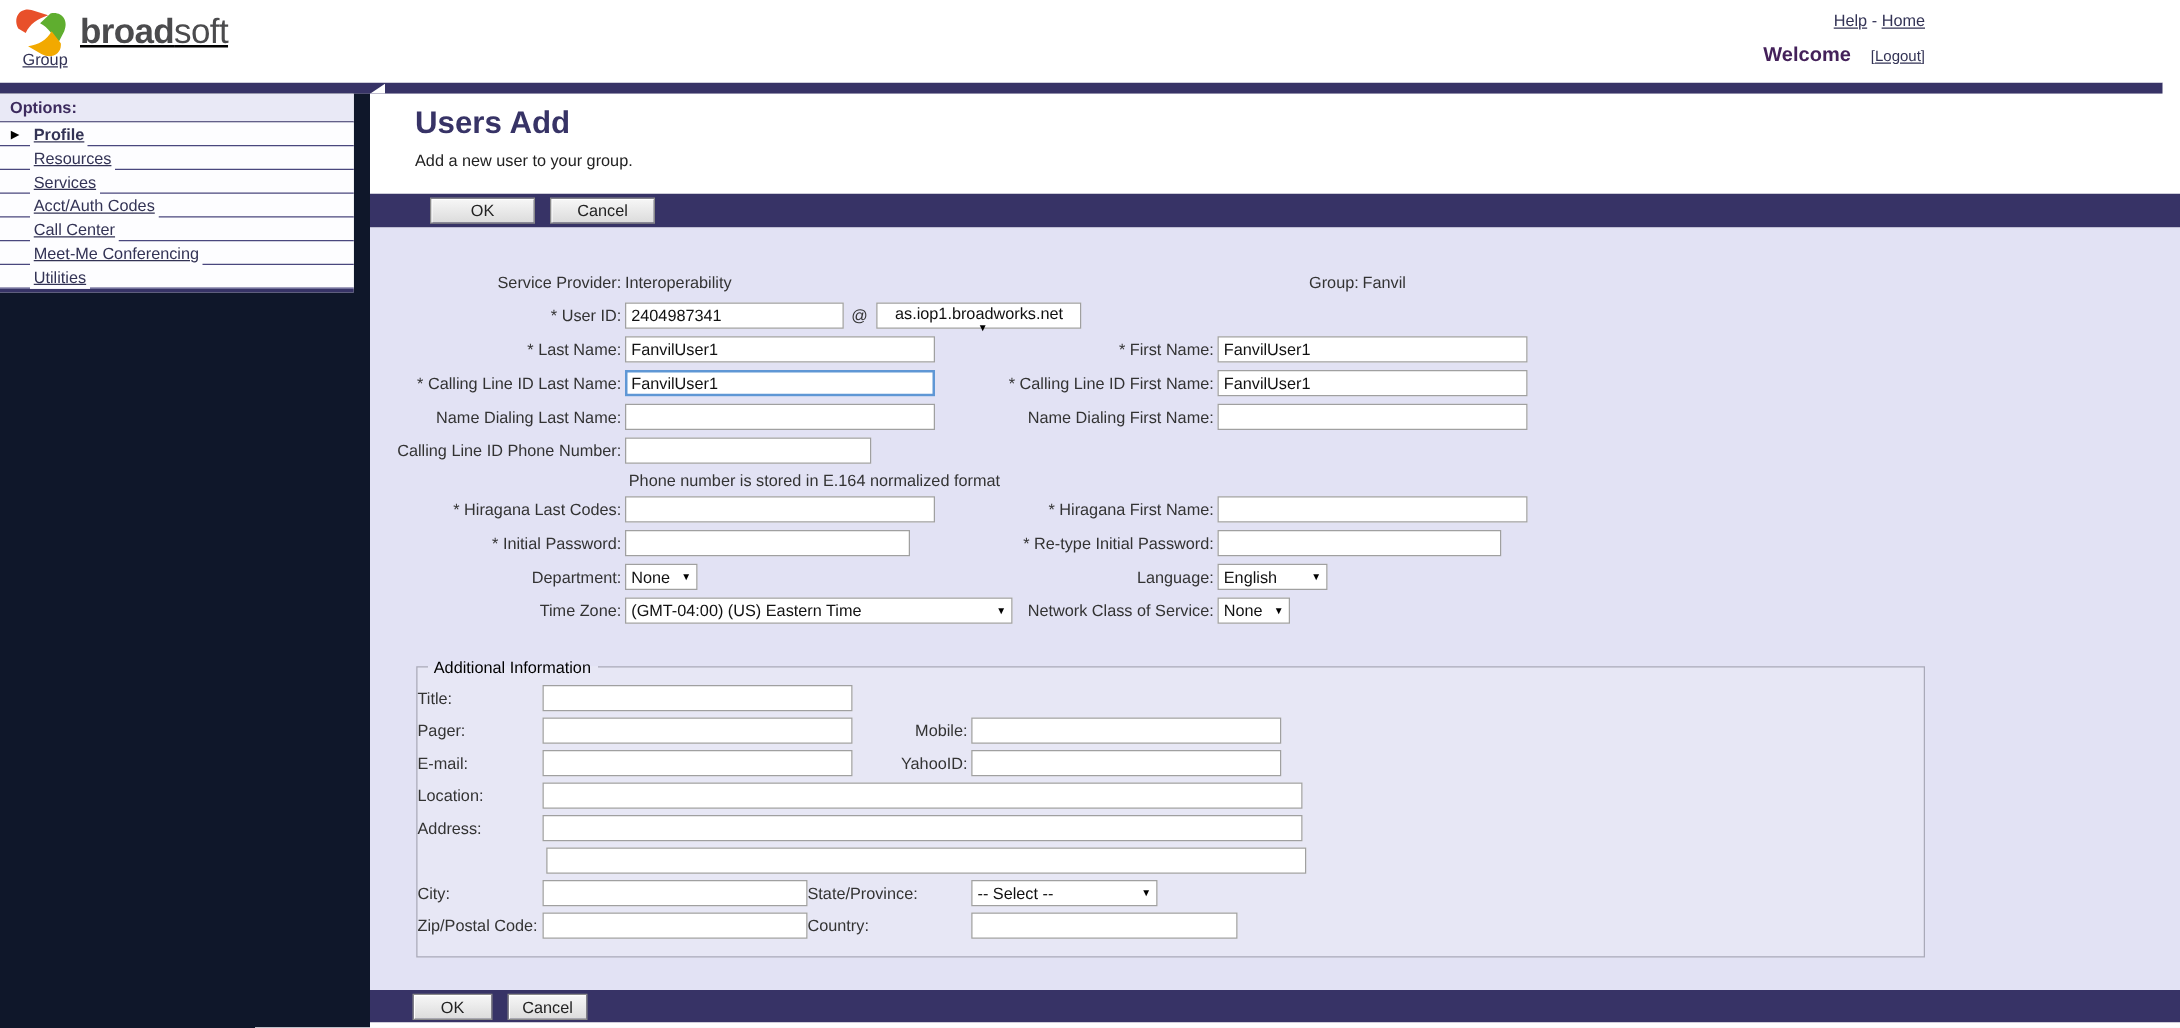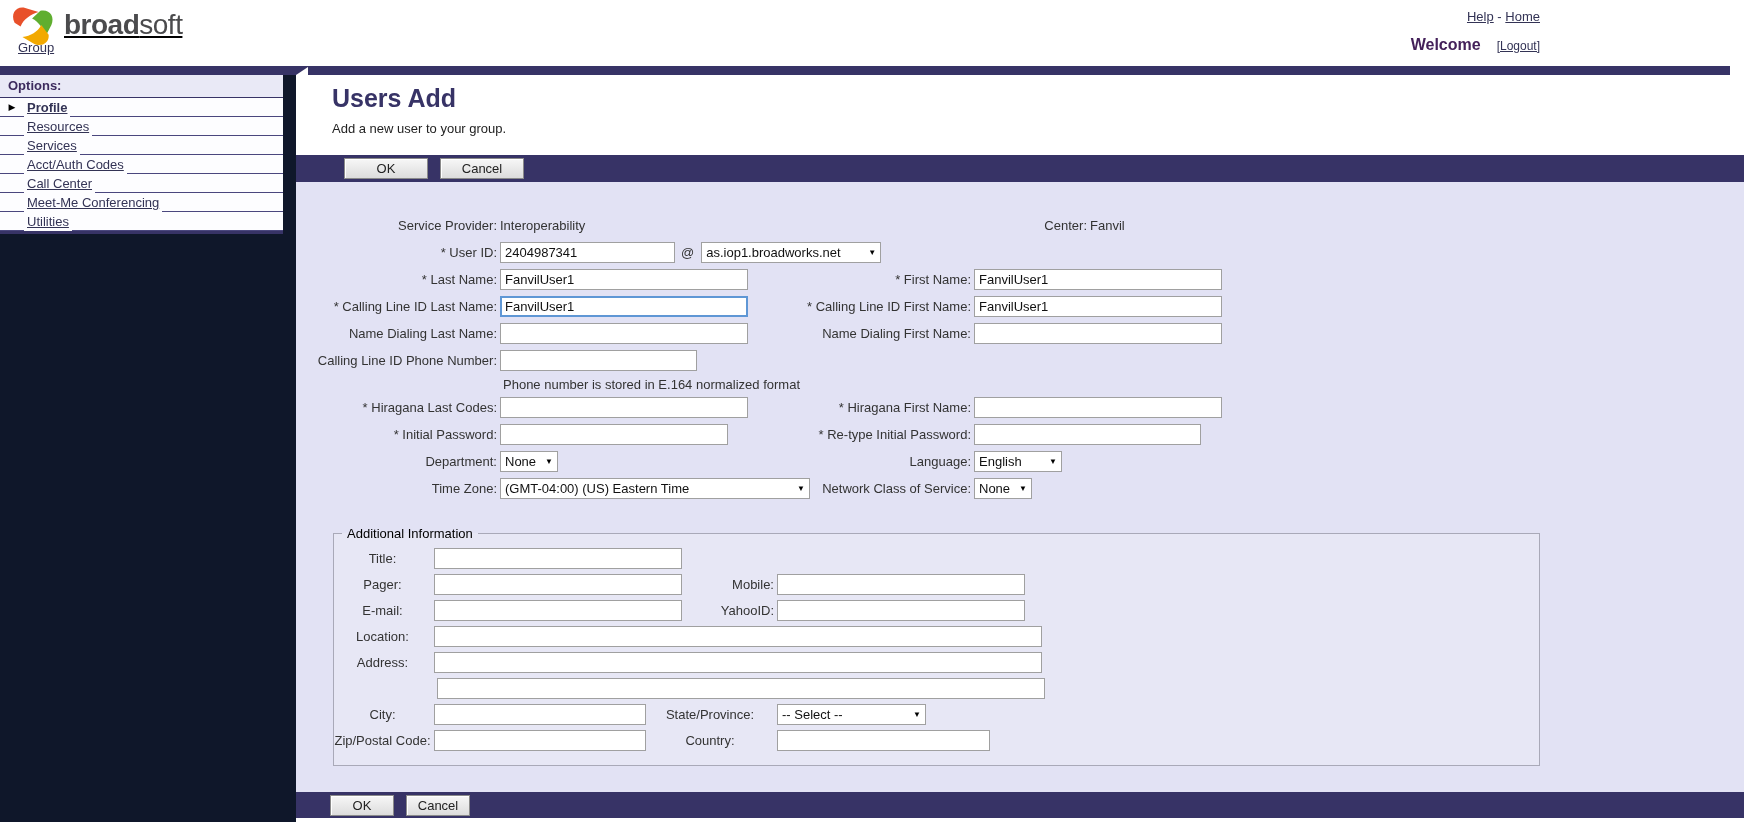--- a/index.html
+++ b/index.html
@@ -54,32 +54,32 @@
   .rf { flex:1; }
 
   input[type=text], input[type=password] { height:21px; border:1px solid #a0a0a0; background:#fff; font-size:13px; font-family:inherit; padding:1px 4px; color:#111; }
   input.focused { border:2px solid #5f97d5; padding:0 3px; }
   .w248 { width:248px; } .w175 { width:175px; } .w197 { width:197px; }
   .w228 { width:228px; } .w227 { width:227px; } .w212 { width:212px; }
   .w213 { width:213px; } .w608 { width:608px; }
 
   .sel { display:inline-flex; align-items:center; justify-content:space-between; height:21px; border:1px solid #a0a0a0; background:#fff; padding:0 4px; font-size:13px; color:#111; cursor:pointer; }
   .sel .arr { font-size:8px; color:#000; margin-left:6px; }
-  .sel.w58 { width:58px; } .sel.w88 { width:88px; } .sel.w178 { width:180px; }
+  .sel.w58 { width:58px; } .sel.w88 { width:88px; } .sel.w178 { width:164px;flex-direction:column; }
   .sel.w310 { width:310px; } .sel.w149 { width:149px; }
 
   .at { margin:0 7px 0 6px; font-size:13px; color:#333; }
   .note-row { height:20px; font-size:13px; color:#333; padding-left:207px; display:flex; align-items:center; }
 
   fieldset.addl { margin:24px 0 0 37px; width:1207px; border:1px solid #a9a9b8; background:#e7e7f5; padding:4px 0 12px; }
   fieldset.addl legend { font-size:13px; color:#000000; margin-left:8px; padding:0 5px; }
   .arow { display:flex; align-items:center; height:26px; font-size:13px; color:#333; }
-  .al { width:100px; text-align:center; padding-right:3px; flex:0 0 100px; }
+  .al { width:100px; text-align:left; padding-right:3px; flex:0 0 100px; }
   .ml { width:95px; text-align:right; padding-right:3px; flex:0 0 95px; }
-  .ml2 { width:131px; text-align:center; padding-right:3px; flex:0 0 131px; }
+  .ml2 { width:131px; text-align:left; padding-right:3px; flex:0 0 131px; }
   .addr2 { padding-left:103px; }
 
   .bottom-strip { height:4px; background:#ffffff; width:1730px; }
 </style>
 </head>
 <body>
 
 <div class="page">
 
   <div class="header">
@@ -164,21 +164,21 @@
       <div class="navbar">
         <button class="btn">OK</button>
         <button class="btn">Cancel</button>
       </div>
 
       <div class="form-area">
 
         <div class="frow">
           <span class="ll">Service Provider:</span>
           <span class="lf">Interoperability</span>
-          <span class="rl wide">Center:</span>
+          <span class="rl wide">Group:</span>
           <span class="rf">Fanvil</span>
         </div>
 
         <div class="frow">
           <span class="ll">* User ID:</span>
           <input type="text" class="w175" value="2404987341" style="">
           <span class="at">@</span>
           <span class="sel w178">
               <span>as.iop1.broadworks.net</span>
               <span class="arr">▼</span>

